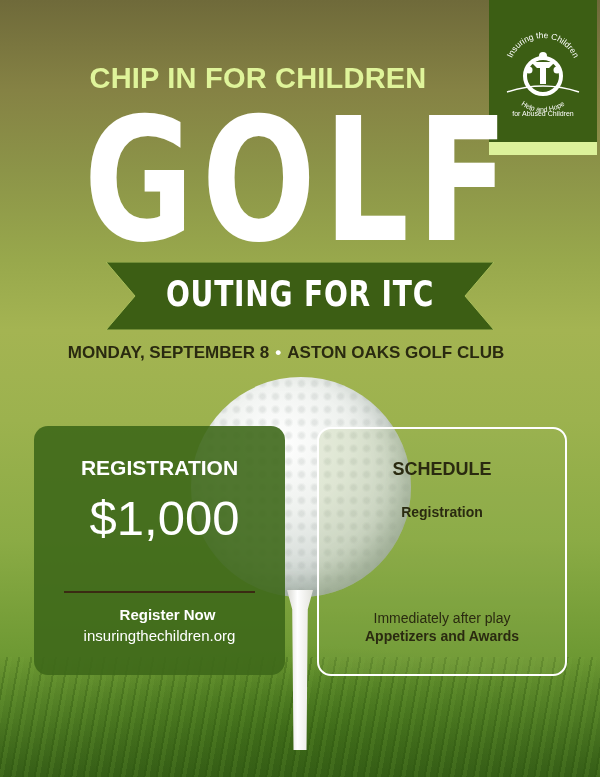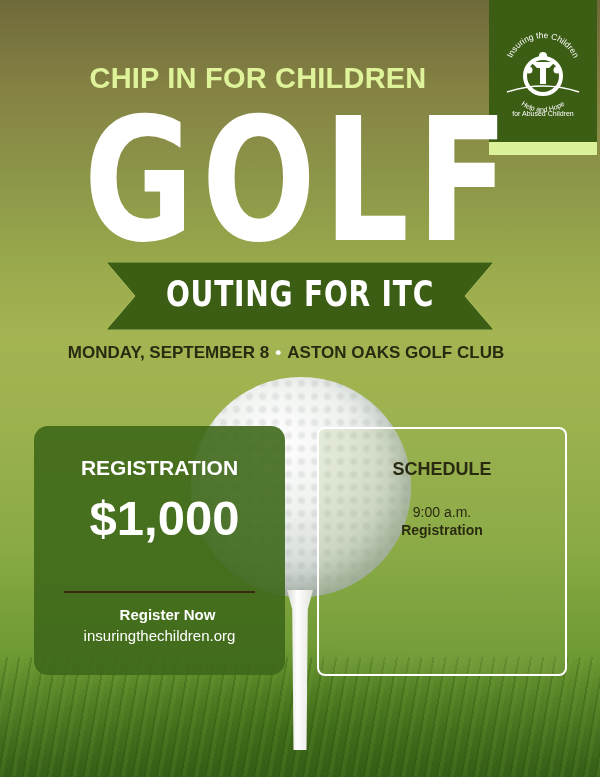--- a/index.html
+++ b/index.html
@@ -67,28 +67,28 @@
     background: linear-gradient(90deg, #d8d8d2, #ffffff 40%, #e2e2dc);
     clip-path: polygon(0 0, 100% 0, 80% 12%, 75% 100%, 25% 100%, 20% 12%);
   }
   .reg-card {
     position: absolute; left: 34px; top: 426px; width: 251px; height: 249px;
     background: rgba(62,104,26,0.9); border-radius: 14px;
     text-align: center; color: #ffffff;
     font-family: "Liberation Sans", sans-serif;
   }
   .reg-title { position: absolute; left: 0; right: 0; top: 30px; font-weight: bold; font-size: 21px; }
-  .reg-price { position: absolute; left: 0; right: 0; top: 64px; font-weight: bold; font-size: 49px; padding-left: 10px; }
+  .reg-price { position: absolute; left: 0; right: 0; top: 64px; font-weight: normal; font-size: 49px; padding-left: 10px; }
   .reg-unit { position: absolute; left: 0; right: 0; top: 132px; font-size: 23px; }
   .reg-rule { position: absolute; left: 30px; right: 30px; top: 165px; height: 2px; background: #3a2a12; }
   .reg-cta { position: absolute; left: 16px; right: 0; top: 180px; font-weight: bold; font-size: 15px; }
   .reg-url { position: absolute; left: 0; right: 0; top: 201px; font-size: 15px; }
   .sched-card {
     position: absolute; left: 317px; top: 427px; width: 246px; height: 245px;
-    border: 2px solid #ffffff; border-radius: 8px;
+    border: 2px solid #ffffff; border-radius: 14px;
     background: rgba(150,180,90,0.18);
     text-align: center; color: #2a2a10;
     font-family: "Liberation Sans", sans-serif;
   }
   .sched-title { position: absolute; left: 0; right: 0; top: 30px; font-weight: bold; font-size: 18px; }
   .sched-item { position: absolute; left: 0; right: 0; font-size: 14px; line-height: 18px; }
   .sched-item .time { display: block; }
   .sched-item .label { display: block; font-weight: bold; }
 </style>
 </head>
@@ -135,17 +135,20 @@
     <div class="reg-title">REGISTRATION</div>
     <div class="reg-price">$1,000</div>
     <div class="reg-rule"></div>
     <div class="reg-cta">Register Now</div>
     <div class="reg-url">insuringthechildren.org</div>
   </div>
 
   <div class="sched-card">
     <div class="sched-title">SCHEDULE</div>
     <div class="sched-item" style="top:74px;">
-      <span class="time">9:00 a.m.</span>
       <span class="label">Registration</span>
+    </div>
+    <div class="sched-item" style="top:180px;">
+      <span class="time">Immediately after play</span>
+      <span class="label">Appetizers and Awards</span>
     </div>
   </div>
 </div>
 
 </body></html>

